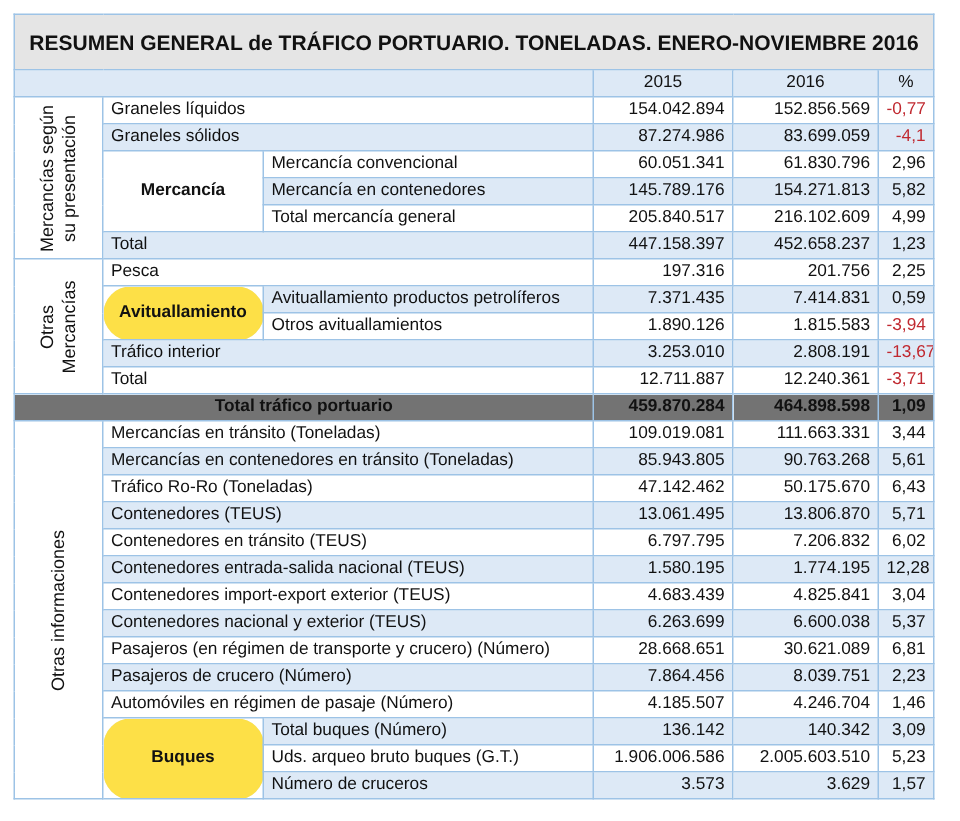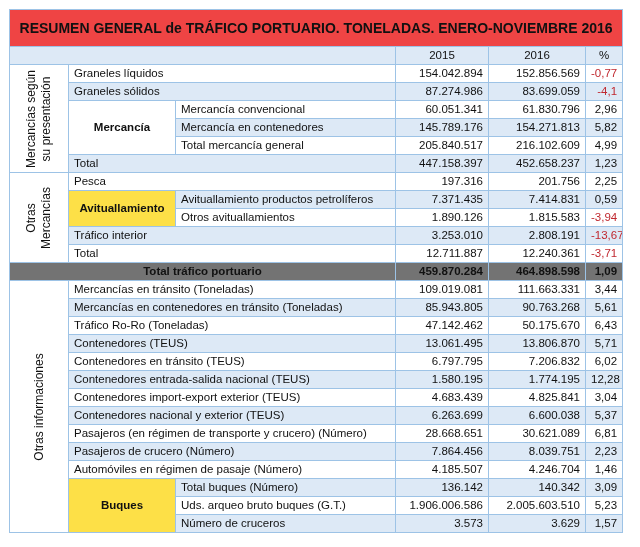--- a/index.html
+++ b/index.html
@@ -7,34 +7,34 @@
          font-family: "Liberation Sans", "DejaVu Sans", sans-serif; color: #111; }
   table.main {
     position: absolute; left: 9px; top: 9px; width: 613px;
     border-collapse: collapse; table-layout: fixed; font-size: 11.5px;
   }
   table.main td, table.main th {
     border: 1px solid #9dc3e6; padding: 0 5px; height: 17px; line-height: 17px;
     white-space: nowrap; overflow: hidden;
   }
   .title-cell { height: 36px !important; line-height: 36px !important; text-align: center;
-                font-weight: bold; font-size: 14px; background: #ef4444; }
+                font-weight: bold; font-size: 14px; background: #e5e5e5; }
   .hdr { background: #dde9f6; font-weight: normal; text-align: center; }
   .num { text-align: right; }
   .b { font-weight: normal; }
   .neg { color: #c0282f; }
   .shade { background: #dde9f6; }
   .white { background: #ffffff; }
   .grand { background: #737373; font-weight: bold; }
   .grand .lbl { text-align: center; }
   .vert { position: relative; padding: 0 !important; background: #fff; }
   .vert span { position: absolute; left: 50%; top: 50%;
                transform: translate(-50%, -50%) rotate(-90deg);
                white-space: nowrap; text-align: center; font-size: 12px; line-height: 15px; display: block; }
-  .sub { text-align: center; font-weight: bold; background: #fff; }
+  .sub { text-align: center; font-weight: bold; background: #fff; border-radius: 18px; }
   .sub.shade { background: #fde047; }
 </style>
 </head>
 <body>
 
 <table class="main">
   <colgroup>
     <col style="width:59px">
     <col style="width:107px">
     <col style="width:220px">

